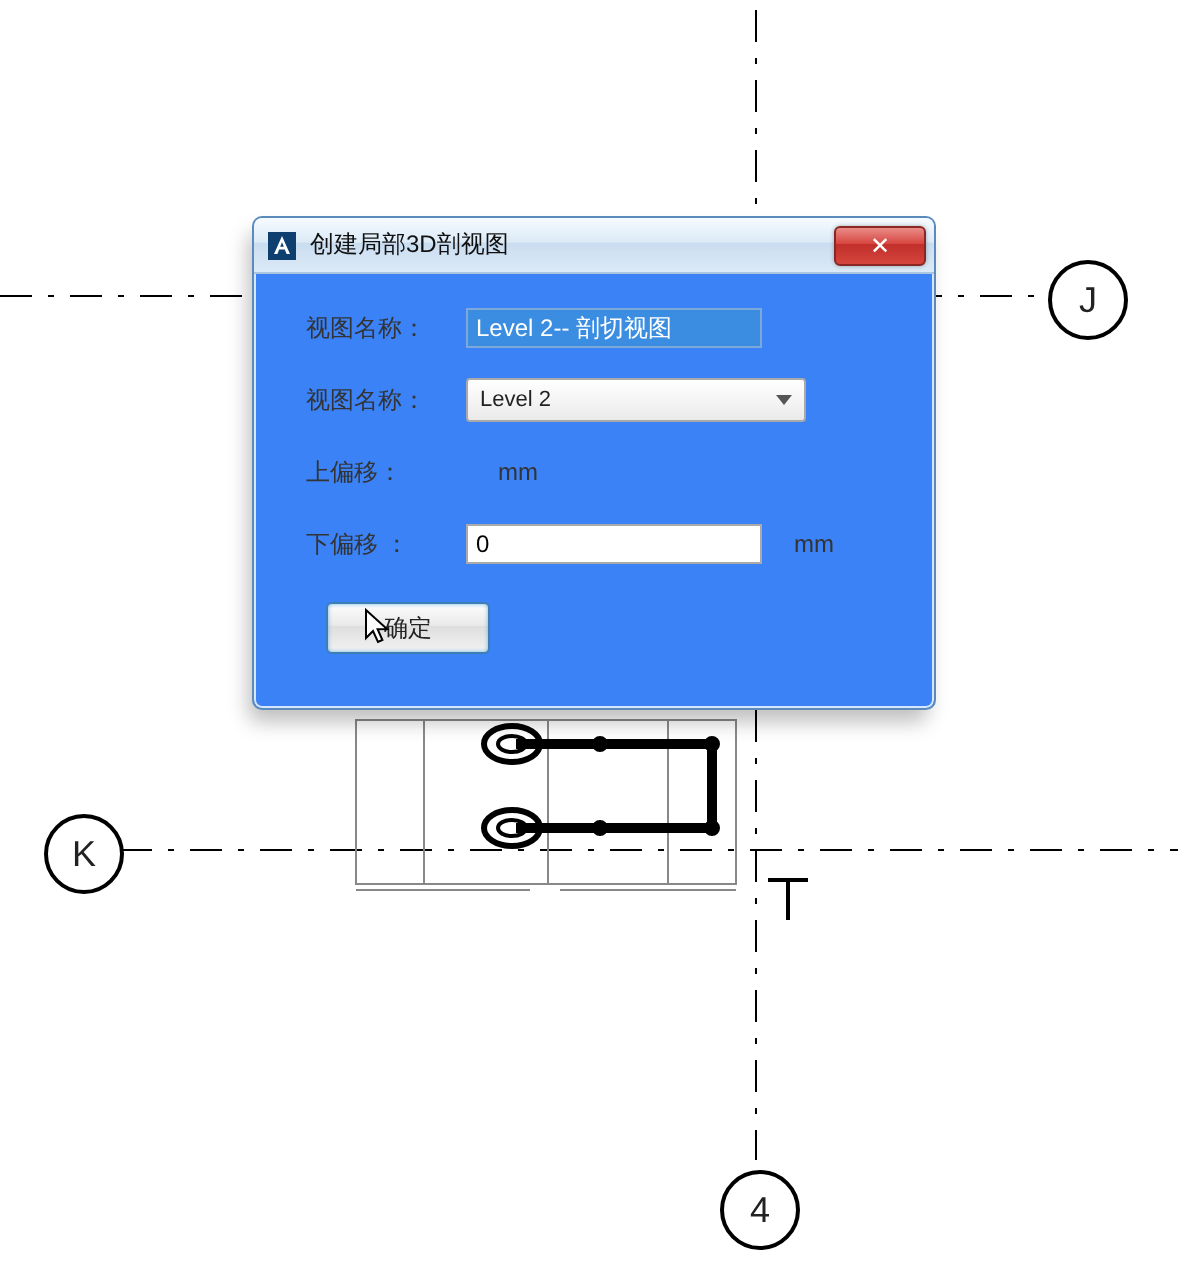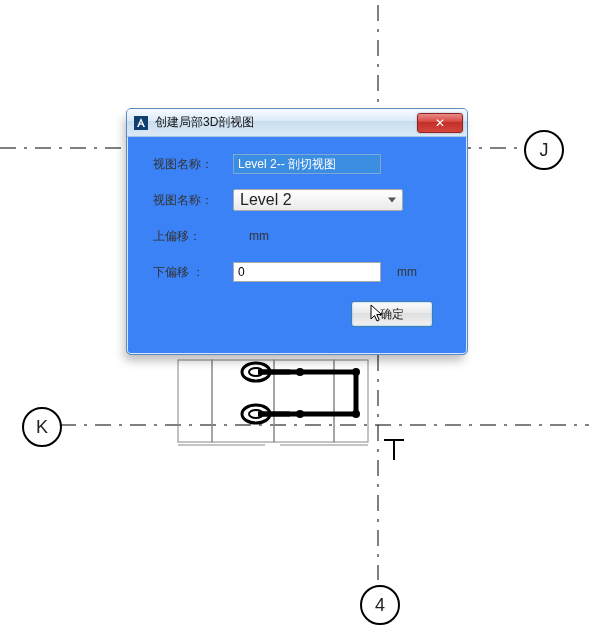--- a/index.html
+++ b/index.html
@@ -139,42 +139,42 @@
     width: 170px;
     height: 22px;
     border: 1px solid #a9a9a9;
     background: linear-gradient(to bottom, #ffffff, #eaeaea);
     border-radius: 2px;
     display: flex;
     align-items: center;
     padding: 0 4px 0 6px;
     box-sizing: border-box;
     position: relative;
-    font-size: 16px;
+    font-size: 11px;
     cursor: pointer;
   }
   .combo .arrow {
     position: absolute;
     right: 6px;
     top: 50%;
     transform: translateY(-50%);
     width: 0; height: 0;
     border-left: 4px solid transparent;
     border-right: 4px solid transparent;
     border-top: 5px solid #555;
   }
   .unit {
     margin-left: 16px;
     font-size: 12px;
     color: #333;
     width: 30px;
   }
   .btn-row {
     display: flex;
-    justify-content: flex-end;
+    justify-content: flex-start;
     padding: 6px 14px 0 0;
   }
   .btn {
     width: 80px;
     height: 24px;
     margin-left: 10px;
     border: 1px solid #8a8a8a;
     border-radius: 3px;
     background: linear-gradient(to bottom, #fdfdfd 0%, #e9e9e9 45%, #dedede 46%, #f2f2f2 100%);
     font-size: 12px;

